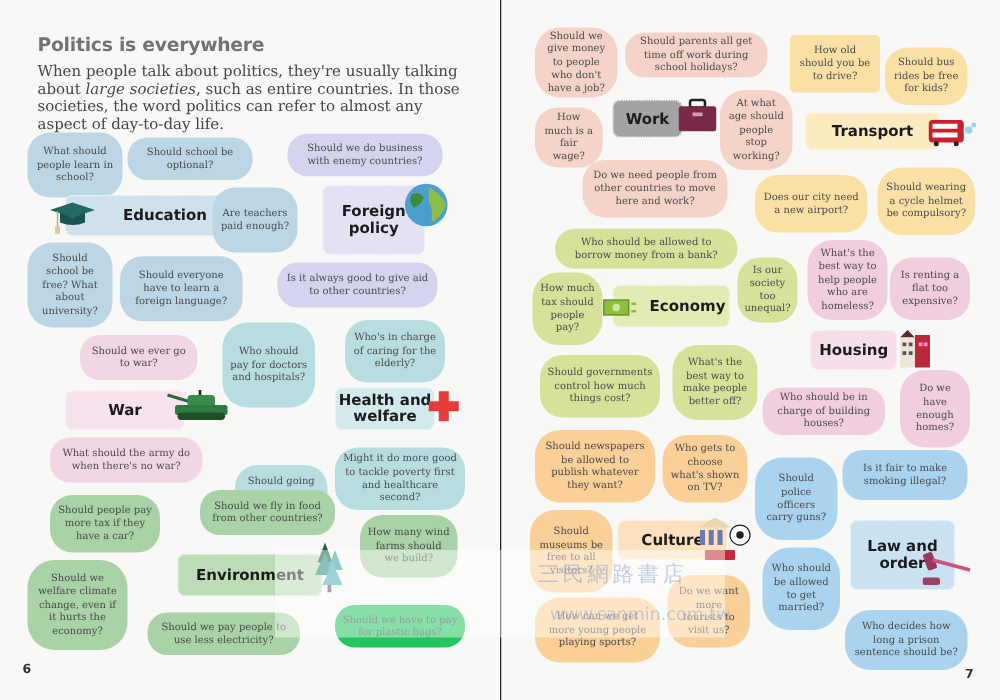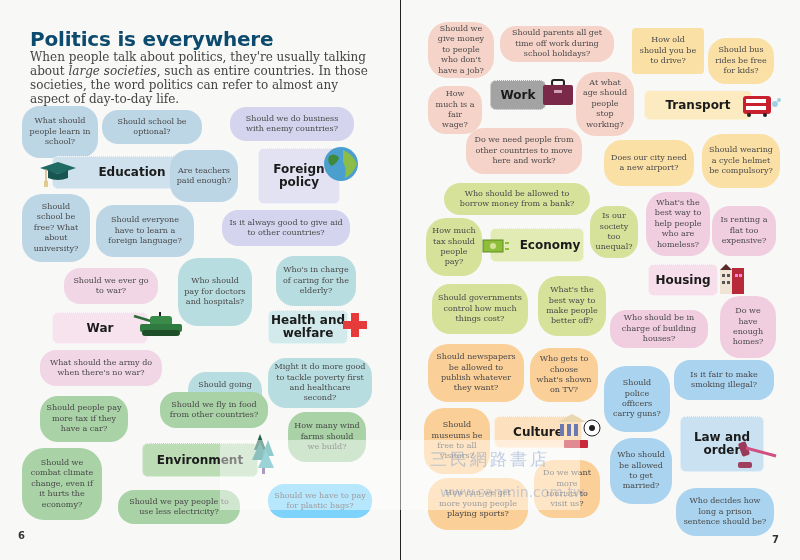--- a/index.html
+++ b/index.html
@@ -1,21 +1,21 @@
 <!DOCTYPE html>
 <html><head>
 <meta charset="utf-8">
 <style>
   html,body{margin:0;padding:0;}
   body{width:800px;height:560px;position:relative;overflow:hidden;background:#f7f7f5;font-family:"DejaVu Serif",serif;}
   .page{position:absolute;top:0;height:560px;background:#f8f8f6;}
   .page.left{left:0;width:400px;}
   .page.right{left:401px;width:399px;}
   .divider{position:absolute;left:400px;top:0;width:1px;height:560px;background:#222;}
-  .title{position:absolute;left:30px;top:27px;font-family:"DejaVu Sans",sans-serif;font-weight:bold;font-size:20px;color:#0c4a6e;letter-spacing:-0.2px;}
+  .title{position:absolute;left:30px;top:27px;font-family:"DejaVu Sans",sans-serif;font-weight:bold;font-size:15px;color:#737373;letter-spacing:-0.2px;}
   .intro{position:absolute;left:30px;top:50px;width:345px;font-size:12px;line-height:14px;color:#444;}
   .intro i{font-style:italic;}
   .b{position:absolute;display:flex;align-items:center;justify-content:center;text-align:center;font-size:8px;line-height:10.4px;color:#4a4a4a;border-radius:16px;box-sizing:border-box;padding:3px 6px;}
   .hub{position:absolute;display:flex;align-items:center;justify-content:center;text-align:center;font-family:"DejaVu Sans",sans-serif;font-weight:bold;font-size:12px;line-height:13px;color:#1b1b1b;border:1.5px dotted rgba(255,255,255,0.9);box-sizing:border-box;border-radius:6px;}
   .icon{position:absolute;}
   .pnum{position:absolute;font-family:"DejaVu Sans",sans-serif;font-weight:bold;font-size:10px;color:#333;}
   .wm{position:absolute;left:220px;top:440px;width:360px;height:70px;background:rgba(255,255,255,0.45);pointer-events:none;}
   .wm-text{position:absolute;left:430px;top:448px;font-size:17px;color:rgba(120,150,200,0.45);letter-spacing:3px;font-family:"DejaVu Serif",serif;}
   .wm-url{position:absolute;left:440px;top:484px;font-size:14px;color:rgba(120,150,200,0.4);font-family:"DejaVu Sans",sans-serif;}
 </style>
@@ -83,35 +83,35 @@
   <svg width="28" height="28" viewBox="0 0 28 28">
       <path d="M10,2 H18 V10 H26 V18 H18 V26 H10 V18 H2 V10 H10Z" fill="#e63b3b"></path>
     </svg>
 </div>
 <div class="b" style="left:188px;top:330px;width:74px;height:48px;background:#b8dde0;border-radius:18px;margin-top:42px;">Should going to the dentist be free?</div>
 <div class="b" style="left:268px;top:358px;width:104px;height:50px;background:#b8dde0;border-radius:18px;">Might it do more good to tackle poverty first and healthcare second?</div>
 
 <div class="b" style="left:40px;top:396px;width:88px;height:46px;background:#a9d2a6;border-radius:18px;">Should people pay more tax if they have a car?</div>
 <div class="b" style="left:160px;top:392px;width:108px;height:36px;background:#a9d2a6;">Should we fly in food from other countries?</div>
 <div class="b" style="left:288px;top:412px;width:78px;height:50px;background:#a9d2a6;border-radius:18px;">How many wind farms should we build?</div>
-<div class="b" style="left:22px;top:448px;width:80px;height:72px;background:#a9d2a6;border-radius:22px;">Should we combat climate change, even if it hurts the economy?</div>
+<div class="b" style="left:22px;top:448px;width:80px;height:72px;background:#a9d2a6;border-radius:22px;">Should we welfare climate change, even if it hurts the economy?</div>
 <div class="hub" style="left:142px;top:443px;width:116px;height:34px;background:#bcdcb6;">
     <span>Environment</span>
   </div>
 <div class="icon" style="left:252px;top:434px;">
   <svg width="24" height="40" viewBox="0 0 24 40">
       <polygon points="8,0 2,16 14,16" fill="#1d5f4a"></polygon>
       <polygon points="8,8 0,26 16,26" fill="#2c8c8a"></polygon>
       <polygon points="16,6 10,22 22,22" fill="#3aa0a0"></polygon>
       <polygon points="14,16 6,34 22,34" fill="#4bb0b8"></polygon>
       <rect x="10" y="34" width="3" height="6" fill="#6a4a8a"></rect>
     </svg>
 </div>
 <div class="b" style="left:118px;top:490px;width:122px;height:34px;background:#a9d2a6;">Should we pay people to use less electricity?</div>
-<div class="b" style="left:268px;top:484px;width:104px;height:34px;background:#7dd3fc;text-align:center;">Should we have to pay for plastic bags?</div>
+<div class="b" style="left:268px;top:484px;width:104px;height:34px;background:#22c55e;text-align:center;">Should we have to pay for plastic bags?</div>
 
 <div class="pnum" style="left:18px;top:530px;">6</div>
 
 <div class="b" style="left:428px;top:22px;width:66px;height:56px;background:#f6d3c8;border-radius:20px;">Should we give money to people who don't have a job?</div>
 <div class="b" style="left:500px;top:26px;width:114px;height:36px;background:#f6d3c8;">Should parents all get time off work during school holidays?</div>
 <div class="hub" style="left:490px;top:80px;width:56px;height:30px;background:#a3a3a3;">
     <span>Work</span>
   </div>
 <div class="icon" style="left:542px;top:78px;">
   <svg width="32" height="28" viewBox="0 0 32 28">

